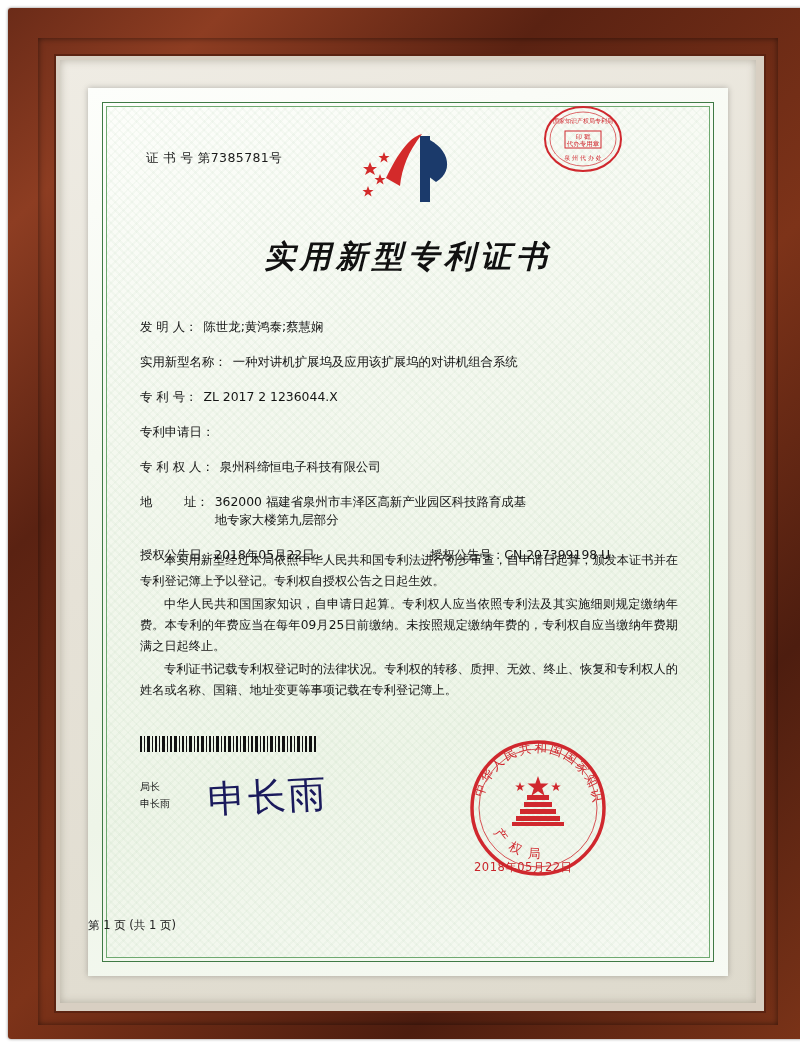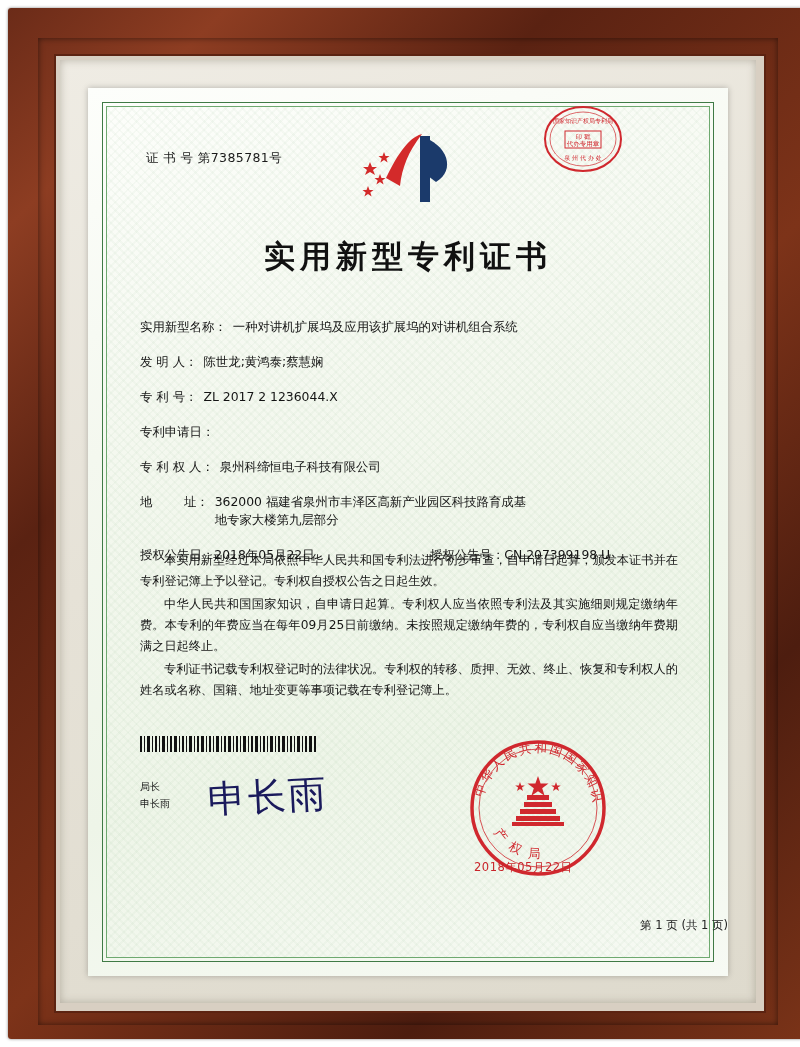--- a/index.html
+++ b/index.html
@@ -109,20 +109,21 @@
 
   .title {
     position: absolute;
     left: 0; right: 0; top: 148px;
     text-align: center;
     font-family: "DejaVu Serif", "Liberation Serif", serif;
     font-size: 31px;
     font-weight: bold;
     letter-spacing: 5px;
     color: #111;
+    font-style: italic;
   }
 
   .fields {
     position: absolute;
     left: 52px; top: 230px;
     width: 540px;
     font-size: 12.4px;
     color: #141414;
   }
   .field-row {
@@ -199,21 +200,21 @@
     position: absolute;
     left: 386px; top: 772px;
     font-size: 11.5px;
     color: #c8252a;
     letter-spacing: .5px;
   }
 
   .page-footer {
     position: absolute;
     left: 0; right: 0; top: 830px;
-    text-align: right;
+    text-align: left;
     font-size: 11.5px;
     color: #222;
   }
 </style>
 </head>
 <body>
 
 <div class="frame-outer">
   <div class="frame-bevel"></div>
   <div class="frame-inner-line"></div>
@@ -254,27 +255,27 @@
           <text x="45" y="46" font-size="6.5" fill="#d0282e" text-anchor="middle" font-family="DejaVu Sans, sans-serif">代办专用章</text>
           <text x="45" y="60" font-size="6" fill="#d0282e" text-anchor="middle" font-family="DejaVu Sans, sans-serif">泉 州 代 办 处</text>
         </svg>
       </div>
 
       <div class="title">实用新型专利证书</div>
 
       <div class="fields">
 
         <div class="field-row">
+          <span class="field-label">发 明 人：</span>
+          <span class="field-value">陈世龙;黄鸿泰;蔡慧娴</span>
+        </div>
+
+        <div class="field-row">
           <span class="field-label">实用新型名称：</span>
           <span class="field-value">一种对讲机扩展坞及应用该扩展坞的对讲机组合系统</span>
-        </div>
-
-        <div class="field-row">
-          <span class="field-label">发 明 人：</span>
-          <span class="field-value">陈世龙;黄鸿泰;蔡慧娴</span>
         </div>
 
         <div class="field-row">
           <span class="field-label">专 利 号：</span>
           <span class="field-value">ZL 2017 2 1236044.X</span>
         </div>
 
         <div class="field-row">
           <span class="field-label">专利申请日：</span>
         </div>

